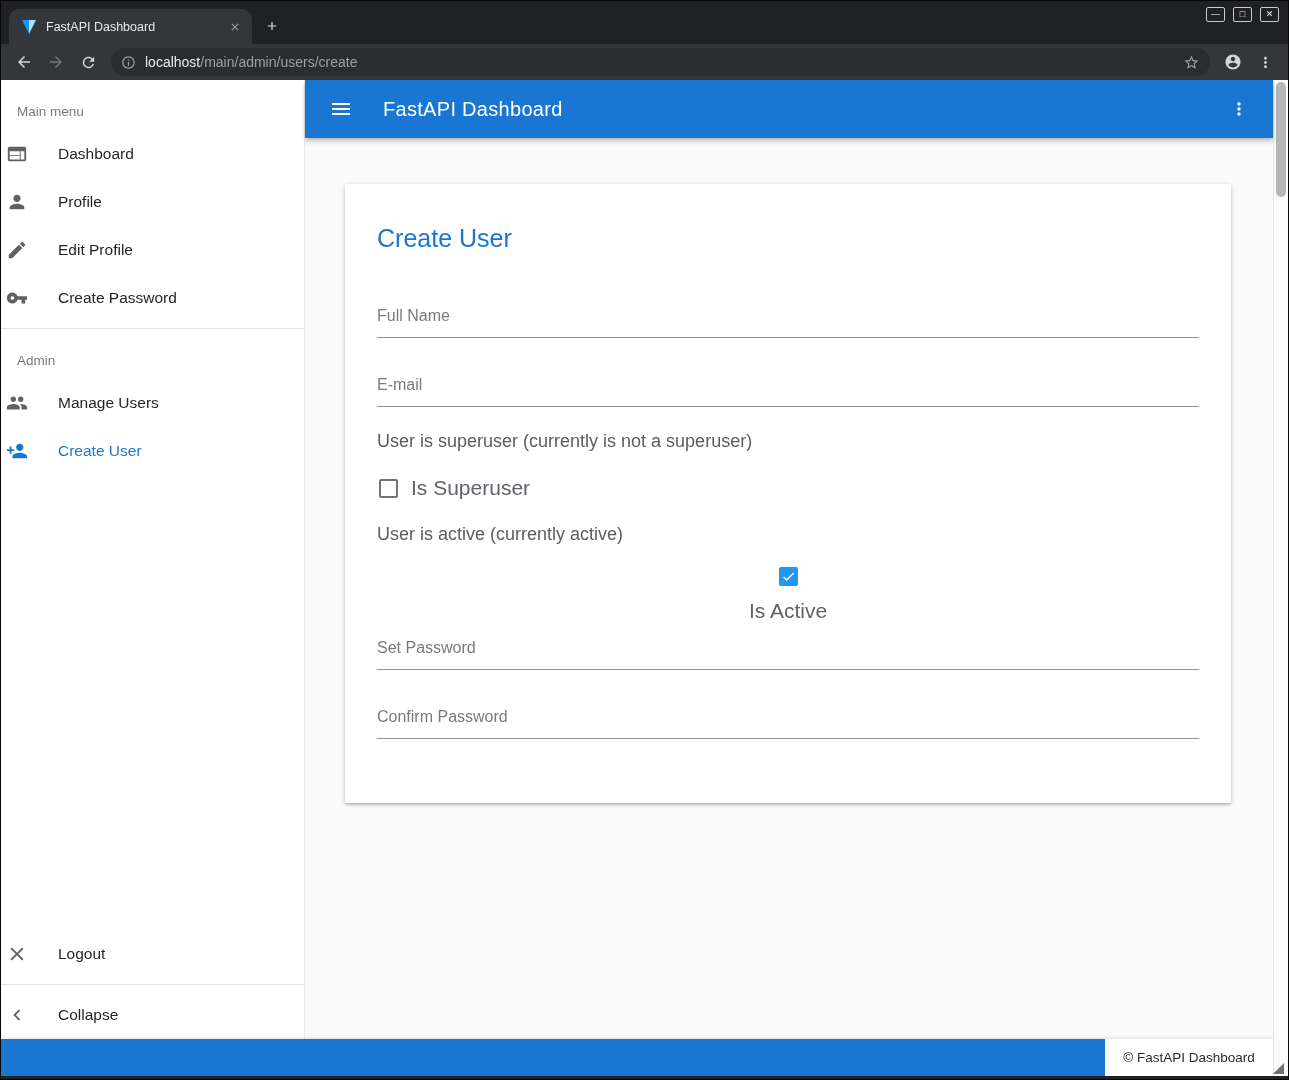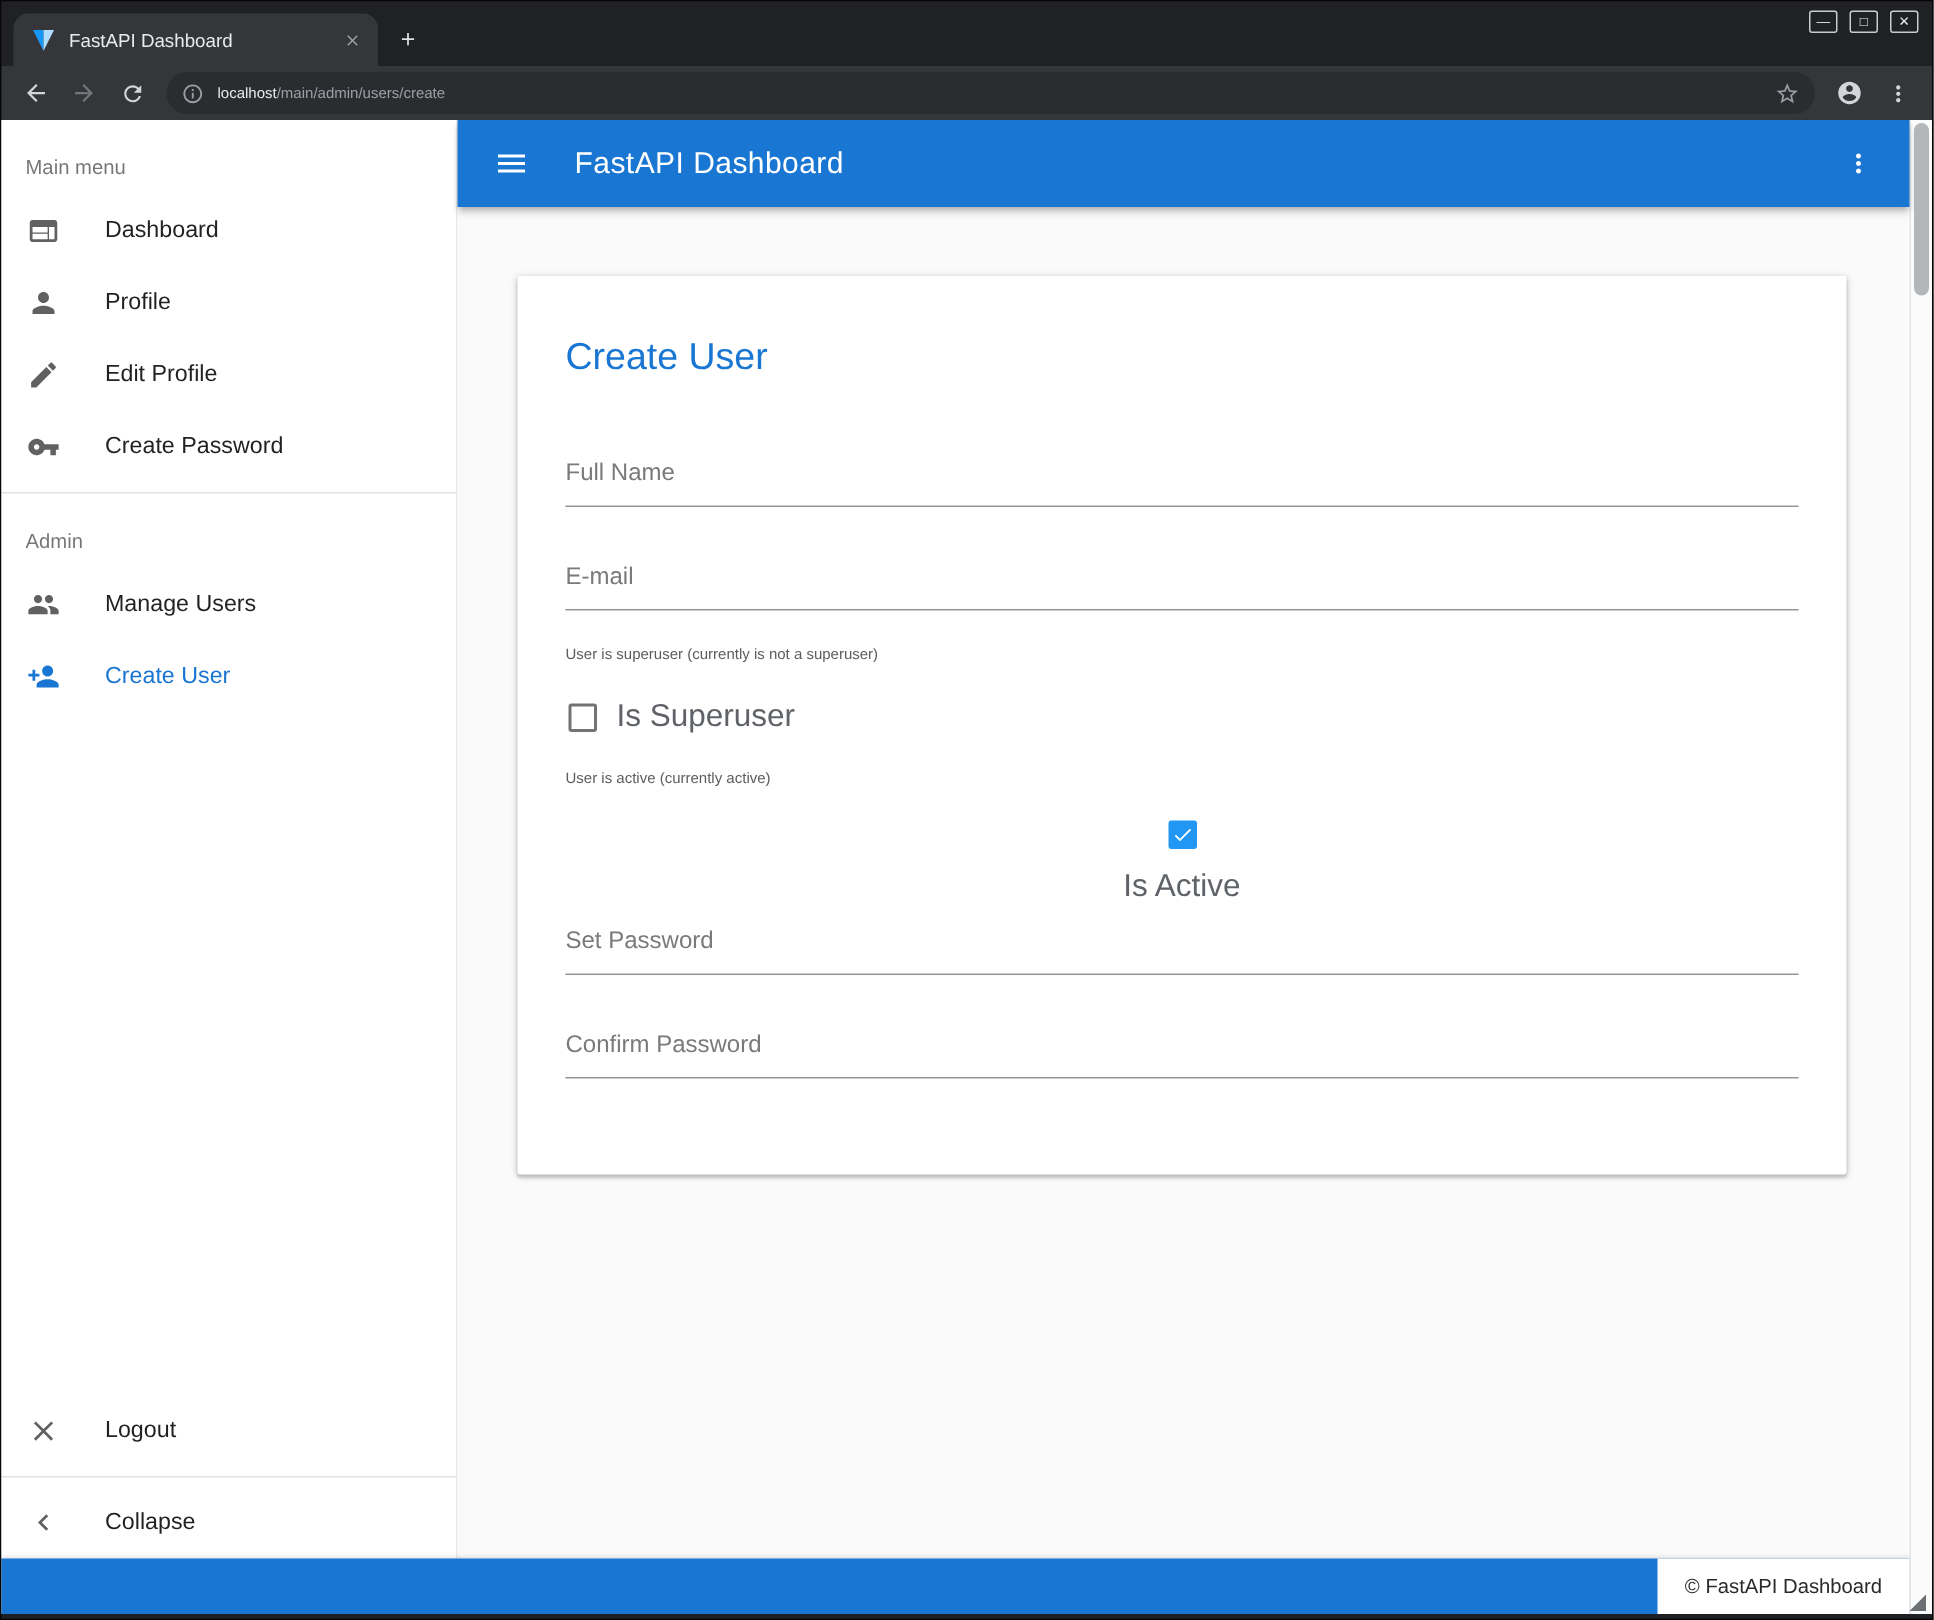--- a/index.html
+++ b/index.html
@@ -21,41 +21,41 @@
   .win-controls { position: absolute; right: 9px; top: 6px; display: flex; gap: 8px; }
   .wc { width: 19px; height: 15px; border: 1px solid #c9cbcf; border-radius: 2px; color: #e8eaed;
         display: flex; align-items: center; justify-content: center; font-size: 9px; line-height: 1; }
 
   
   .toolbar { height: 36px; flex: none; background: #35363a; display: flex; align-items: center;
              padding: 0 8px; gap: 2px; }
   .tool-icon { width: 30px; height: 28px; color: #d2d5d9; }
   .tool-icon.disabled { color: #72767b; }
   .omnibox { flex: 1; height: 28px; background: #2b2c2f; border-radius: 14px; display: flex;
-             align-items: center; padding: 0 10px; gap: 9px; margin: 0 6px; font-size: 10px; }
+             align-items: center; padding: 0 10px; gap: 9px; margin: 0 6px; font-size: 14px; }
   .url { color: #e8eaed; white-space: nowrap; }
   .url-path { color: #9aa0a6; }
   .omni-right { margin-left: auto; display: flex; align-items: center; }
   .dim { color: #9aa0a6; }
 
   
   .viewport { flex: 1; min-height: 0; display: flex; background: #fafafa; position: relative; }
   .page { flex: 1; min-width: 0; display: flex; flex-direction: column; justify-content: flex-end; }
   .scrollbar { width: 15px; flex: none; background: #fbfbfb; border-left: 1px solid #e4e4e4; position: relative; }
   .scroll-thumb { position: absolute; top: 2px; left: 2px; right: 2px; height: 115px;
                   background: #b4b7ba; border-radius: 7px; }
 
   .page-body { flex: 1; min-height: 0; display: flex; }
 
   
   .sidebar { width: 304px; flex: none; background: #fff; border-right: 1px solid #e8e8e8;
              display: flex; flex-direction: column; padding-top: 6px; }
   .subheader { height: 44px; display: flex; align-items: center; padding: 6px 16px 0;
                color: rgba(0,0,0,.54); font-size: 13.5px; }
-  .nav-item { height: 48px; display: flex; align-items: center; padding: 0 16px; gap: 29px;
+  .nav-item { height: 48px; display: flex; align-items: center; padding: 0 4px; gap: 29px;
               color: rgba(0,0,0,.87); font-size: 15.5px; cursor: pointer; }
   .nav-item .nicon { width: 24px; height: 24px; flex: none; color: #616161;
                      display: flex; align-items: center; justify-content: center; }
   .nav-item.active, .nav-item.active .nicon { color: #1976d2; }
   .sdivider { border: none; border-top: 1px solid rgba(0,0,0,.12); margin: 6px 0; }
   .sidebar-spacer { flex: 1; }
 
   
   .main { flex: 1; min-width: 0; display: flex; flex-direction: column; background: #fafafa; }
   .appbar { height: 58px; flex: none; background: #1976d2; color: #fff; display: flex;
@@ -69,21 +69,21 @@
   .card { width: 886px; background: #fff; border-radius: 2px; padding: 40px 32px;
           box-shadow: 0 1px 5px rgba(0,0,0,.2), 0 2px 2px rgba(0,0,0,.14); }
   .card-title { font-size: 25px; font-weight: 400; color: #1976d2; margin-bottom: 40px; }
 
   .text-field { margin-bottom: 24px; }
   .text-field input { width: 100%; border: 0; outline: 0; background: transparent;
                       border-bottom: 1px solid rgba(0,0,0,.42); font-family: inherit;
                       font-size: 16px; padding: 14px 0 12px; color: rgba(0,0,0,.87); }
   .text-field input::placeholder { color: #7a7a7a; opacity: 1; }
 
-  .hint { color: #5d5d5d; font-size: 10px; margin: 0 0 22px; }
+  .hint { color: #5d5d5d; font-size: 18px; margin: 0 0 22px; }
   .checkbox-row { display: flex; align-items: center; gap: 13px; height: 28px;
                   margin: 0 2px 22px; cursor: pointer; }
   .checkbox-row.gap-lg { margin-bottom: 30px; flex-direction: column; }
   .checkbox { width: 19px; height: 19px; border-radius: 2px; flex: none; }
   .checkbox.unchecked { border: 2px solid #737373; background: #fff; }
   .checkbox.checked { background: #2196f3; display: flex; align-items: center; justify-content: center; }
   .cb-label { color: #5f6368; font-size: 21px; }
 
   .btn-row { display: flex; gap: 15px; margin-top: 26px; }
   .btn { min-width: 88px; height: 36px; background: #f5f5f5; border: 0; border-radius: 2px;

